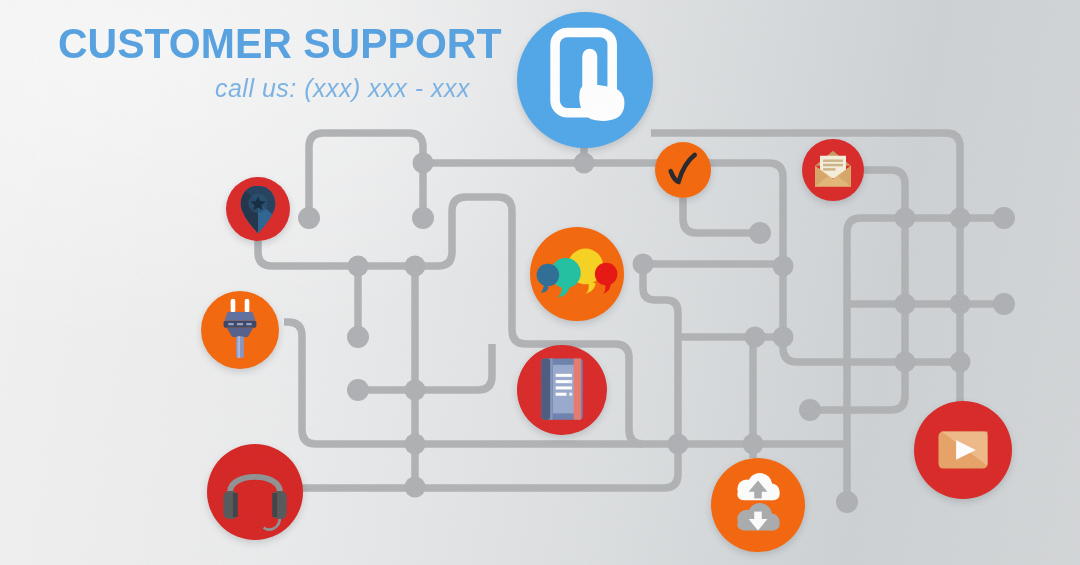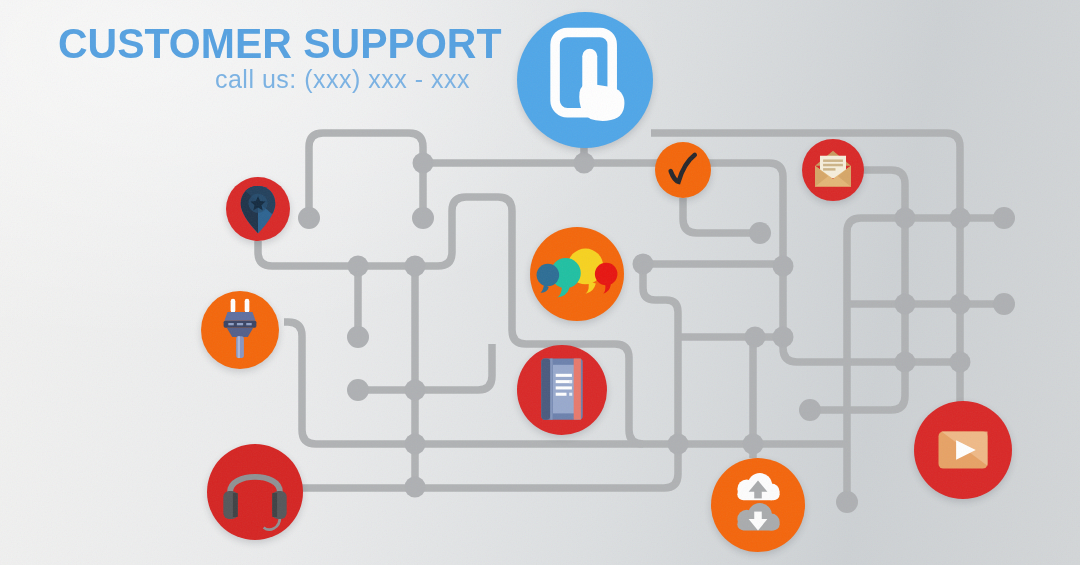--- a/index.html
+++ b/index.html
@@ -14,22 +14,22 @@
   .noise { position:absolute; inset:0; opacity:.07; pointer-events:none; }
   .net { position:absolute; left:0; top:0; }
   .net path { fill:none; stroke:#b0b2b4; stroke-width:7.5; }
   .header { position:absolute; left:58px; top:22px; width:412px; }
   .title {
     margin:0; font-size:41px; font-weight:700; letter-spacing:0px;
     color:#55a1e1; line-height:1.05; white-space:nowrap;
     transform:scaleY(1.03); transform-origin:left top;
   }
   .subtitle {
-    text-align:right; font-size:25px; letter-spacing:.5px;
-    color:#7ab2e4; white-space:nowrap;
+    margin-top:9px; text-align:right; font-size:25px; letter-spacing:.5px;
+    color:#7ab2e4; white-space:nowrap;font-style:italic;
   }
   .node {
     position:absolute; border-radius:50%;
     display:flex; align-items:center; justify-content:center;
     box-shadow:0 3px 7px rgba(40,45,55,.18);
   }
   .node svg { width:100%; height:100%; display:block; }
 </style>
 </head>
 <body>

